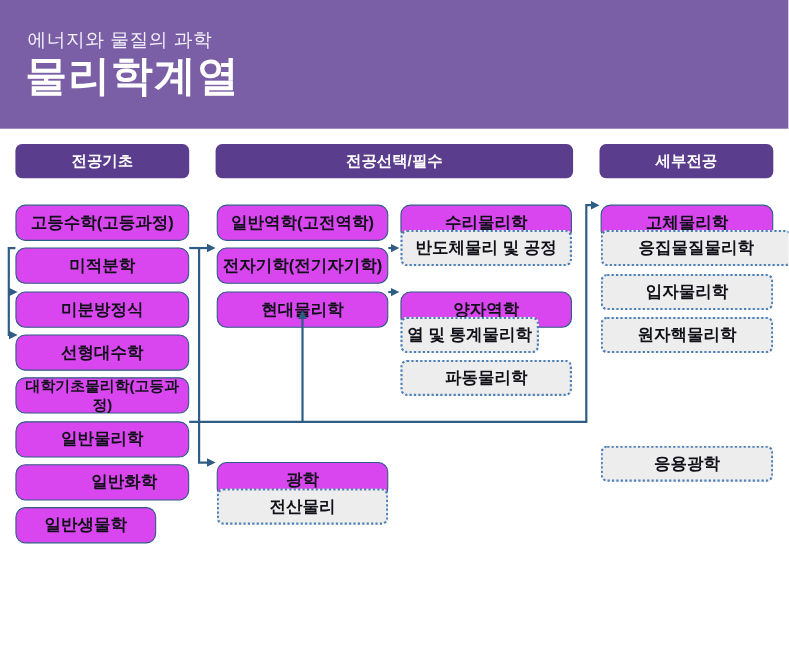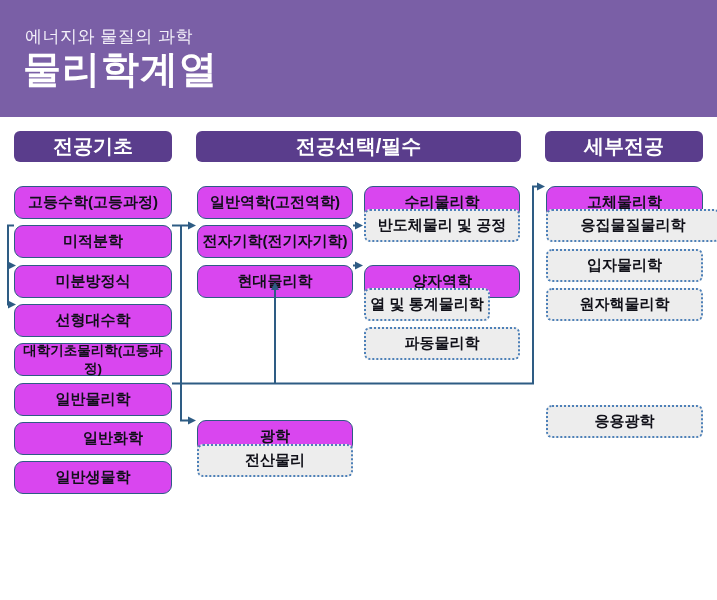--- a/index.html
+++ b/index.html
@@ -14,21 +14,21 @@
   .stage{
     position:relative;width:717px;height:600px;overflow:hidden;background:#ffffff;
     font-family:"Liberation Sans","DejaVu Sans",sans-serif;
   }
   .banner{position:absolute;left:0;top:0;width:717px;height:117px;background:var(--banner-bg);}
   .banner-subtitle{position:absolute;left:25px;top:25px;font-size:17px;color:#f4f1fa;letter-spacing:0.5px;}
   .banner-title{position:absolute;left:23px;top:44px;font-size:38px;font-weight:bold;color:#ffffff;letter-spacing:1px;}
   .col-header{
     position:absolute;height:31px;background:var(--header-bg);color:#ffffff;
     border-radius:6px;display:flex;align-items:center;justify-content:center;
-    font-size:20px;font-weight:bold;box-sizing:border-box;
+    font-size:14px;font-weight:bold;box-sizing:border-box;
   }
   .box{
     position:absolute;height:33px;box-sizing:border-box;display:flex;align-items:center;justify-content:center;
     font-size:15px;font-weight:bold;color:var(--text);text-align:center;
   }
   .box.solid{background:#d946ef;border:1.5px solid var(--line);border-radius:9px;margin-top:16px;}
   .box.dotted{background:var(--dotted-fill);border:2px dotted var(--dotted-border);border-radius:6px;}
   .connectors{position:absolute;left:0;top:0;pointer-events:none;}
 </style>
 </head>
@@ -45,21 +45,21 @@
   <div class="col-header" style="left:196px;top:131px;width:325px;">전공선택/필수</div>
   <div class="col-header" style="left:545px;top:131px;width:158px;">세부전공</div>
 
   <div class="box solid" style="left:14px;top:170px;width:158px;">고등수학(고등과정)</div>
   <div class="box solid" style="left:14px;top:209px;width:158px;">미적분학</div>
   <div class="box solid" style="left:14px;top:249px;width:158px;">미분방정식</div>
   <div class="box solid" style="left:14px;top:288px;width:158px;">선형대수학</div>
   <div class="box solid" style="left:14px;top:327px;width:158px;font-size:13.5px;">대학기초물리학(고등과정)</div>
   <div class="box solid" style="left:14px;top:367px;width:158px;">일반물리학</div>
   <div class="box solid" style="left:14px;top:406px;width:158px;padding-left:40px;">일반화학</div>
-  <div class="box solid" style="left:14px;top:445px;width:158px;">일반생물학</div>
+  <div class="box solid" style="left:14px;top:445px;width:128px;">일반생물학</div>
 
   <div class="box solid" style="left:197px;top:170px;width:156px;">일반역학(고전역학)</div>
   <div class="box solid" style="left:197px;top:209px;width:156px;">전자기학(전기자기학)</div>
   <div class="box solid" style="left:197px;top:249px;width:156px;">현대물리학</div>
   <div class="box solid" style="left:197px;top:404px;width:156px;">광학</div>
   <div class="box dotted" style="left:197px;top:444px;width:156px;">전산물리</div>
 
   <div class="box solid" style="left:364px;top:170px;width:156px;">수리물리학</div>
   <div class="box solid" style="left:364px;top:249px;width:156px;">양자역학</div>
   <div class="box dotted" style="left:364px;top:209px;width:156px;">반도체물리 및 공정</div>

